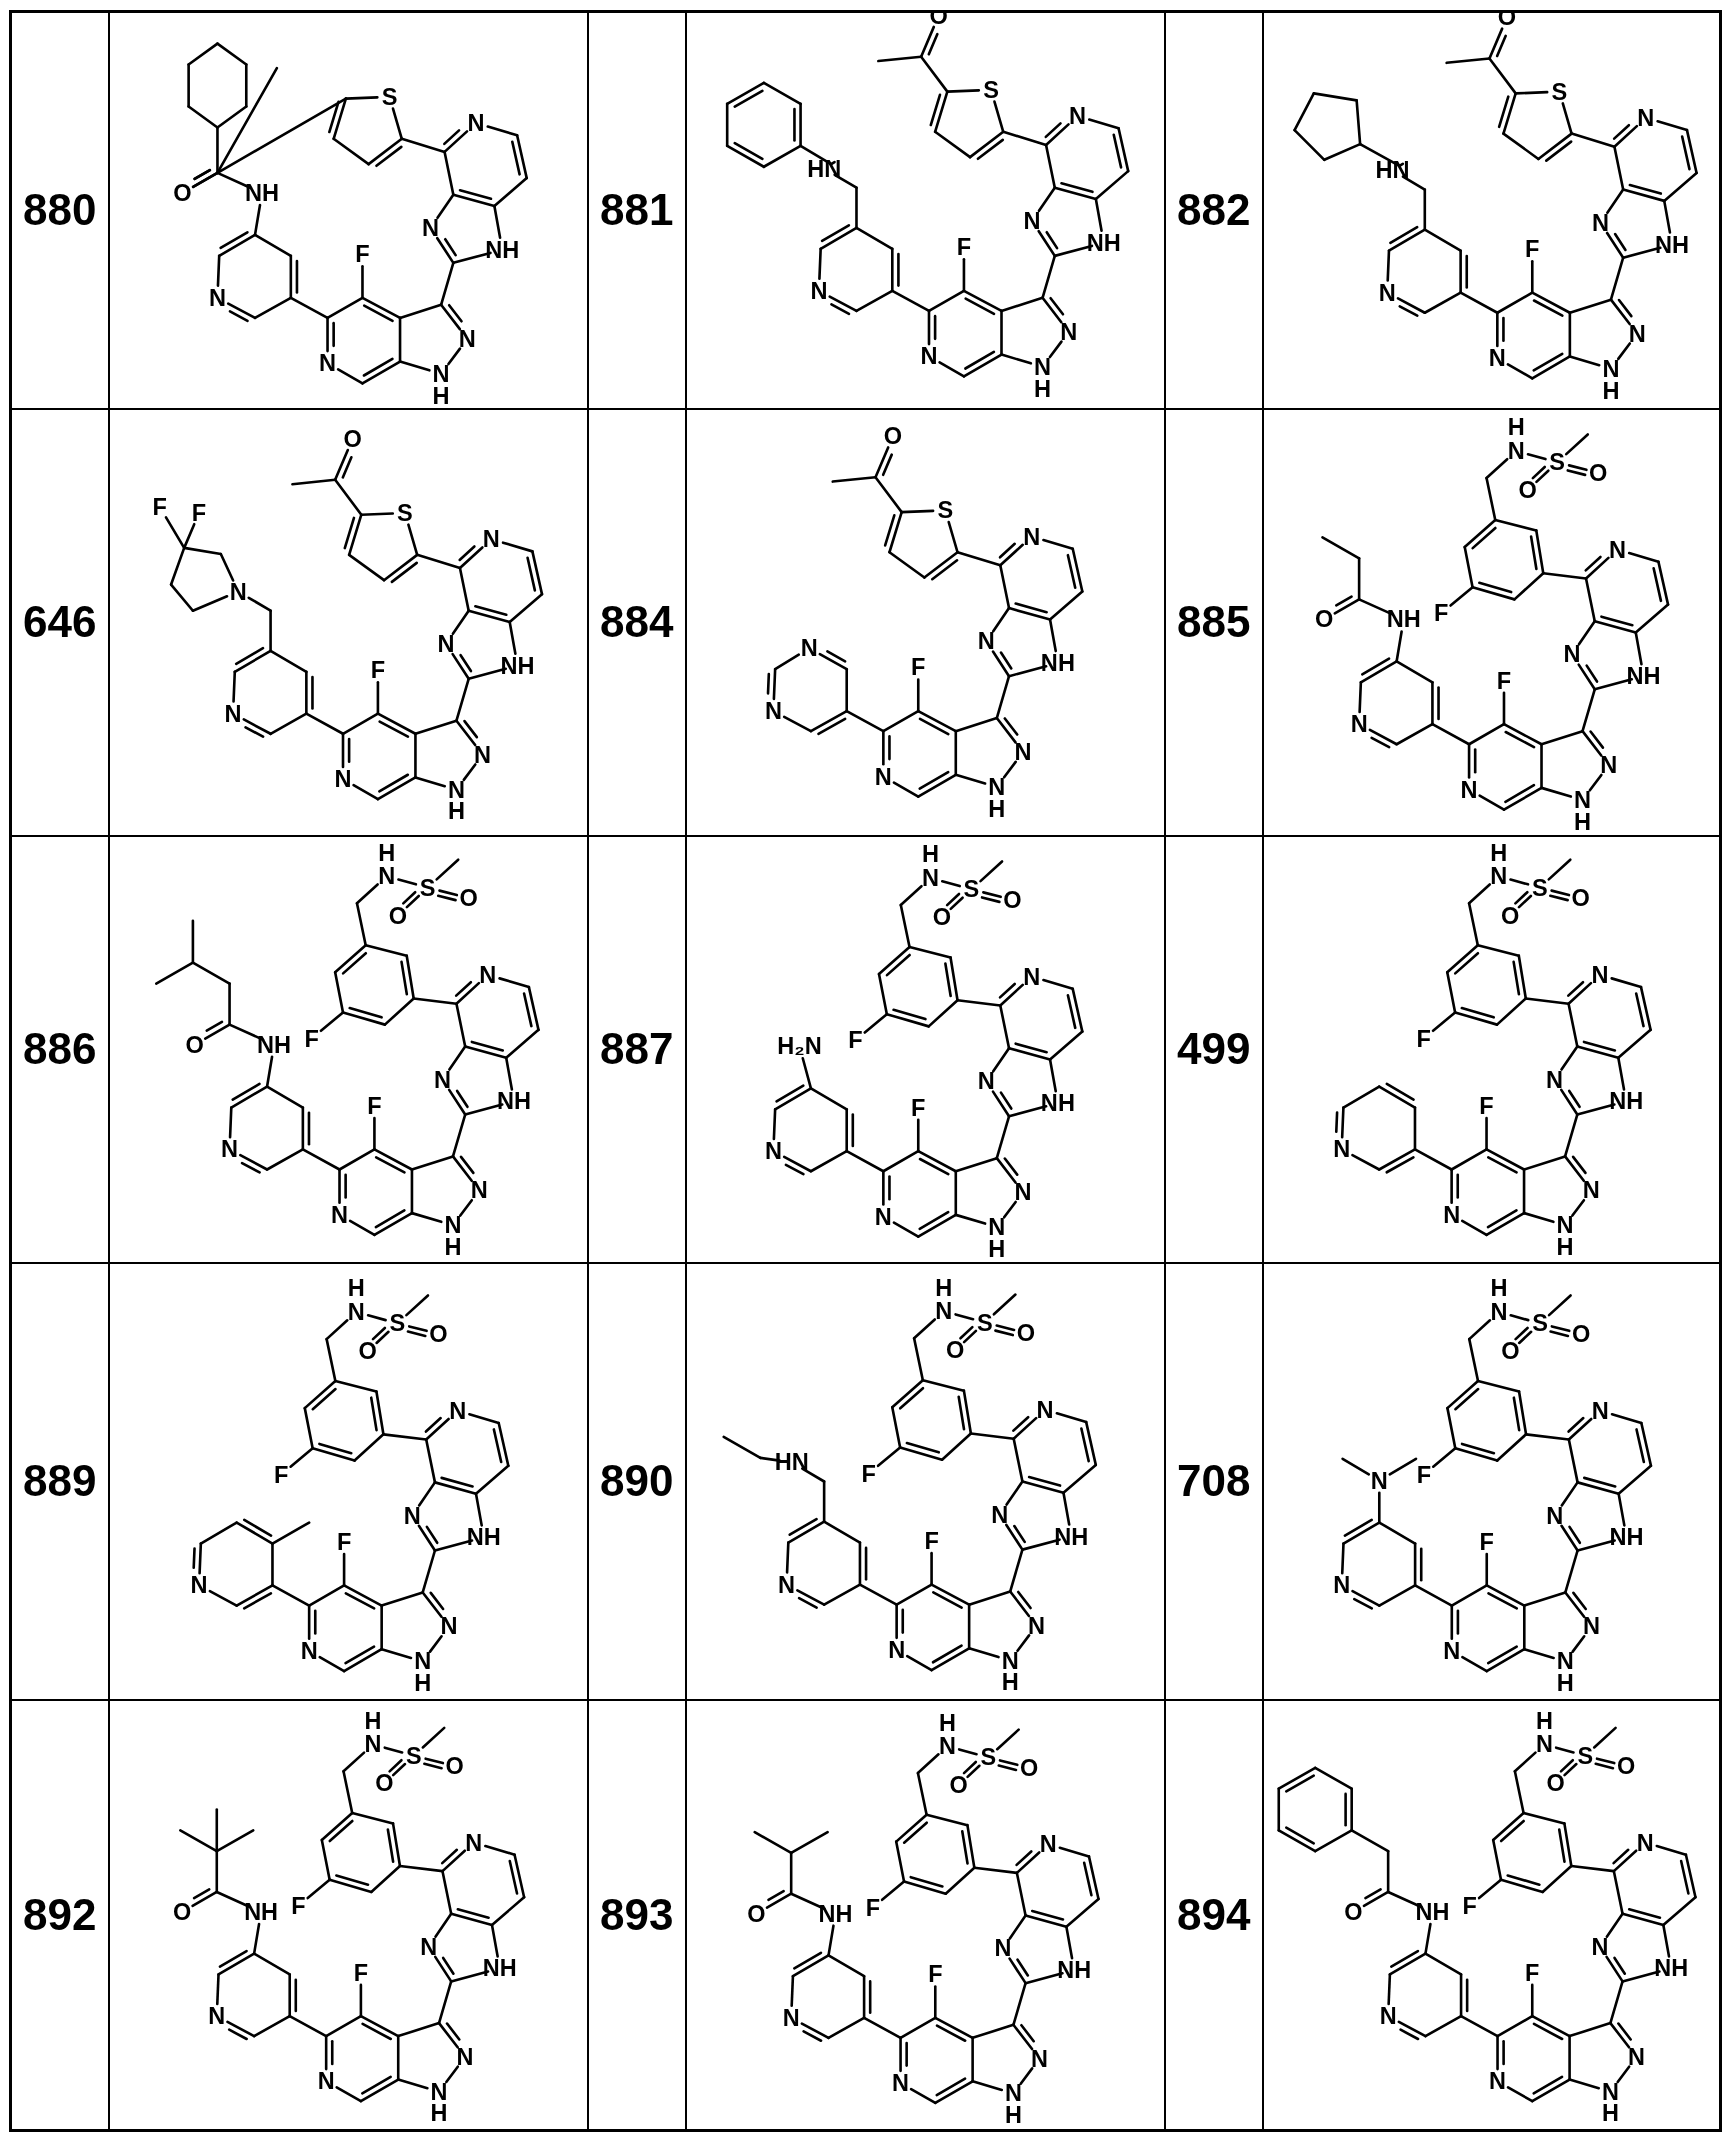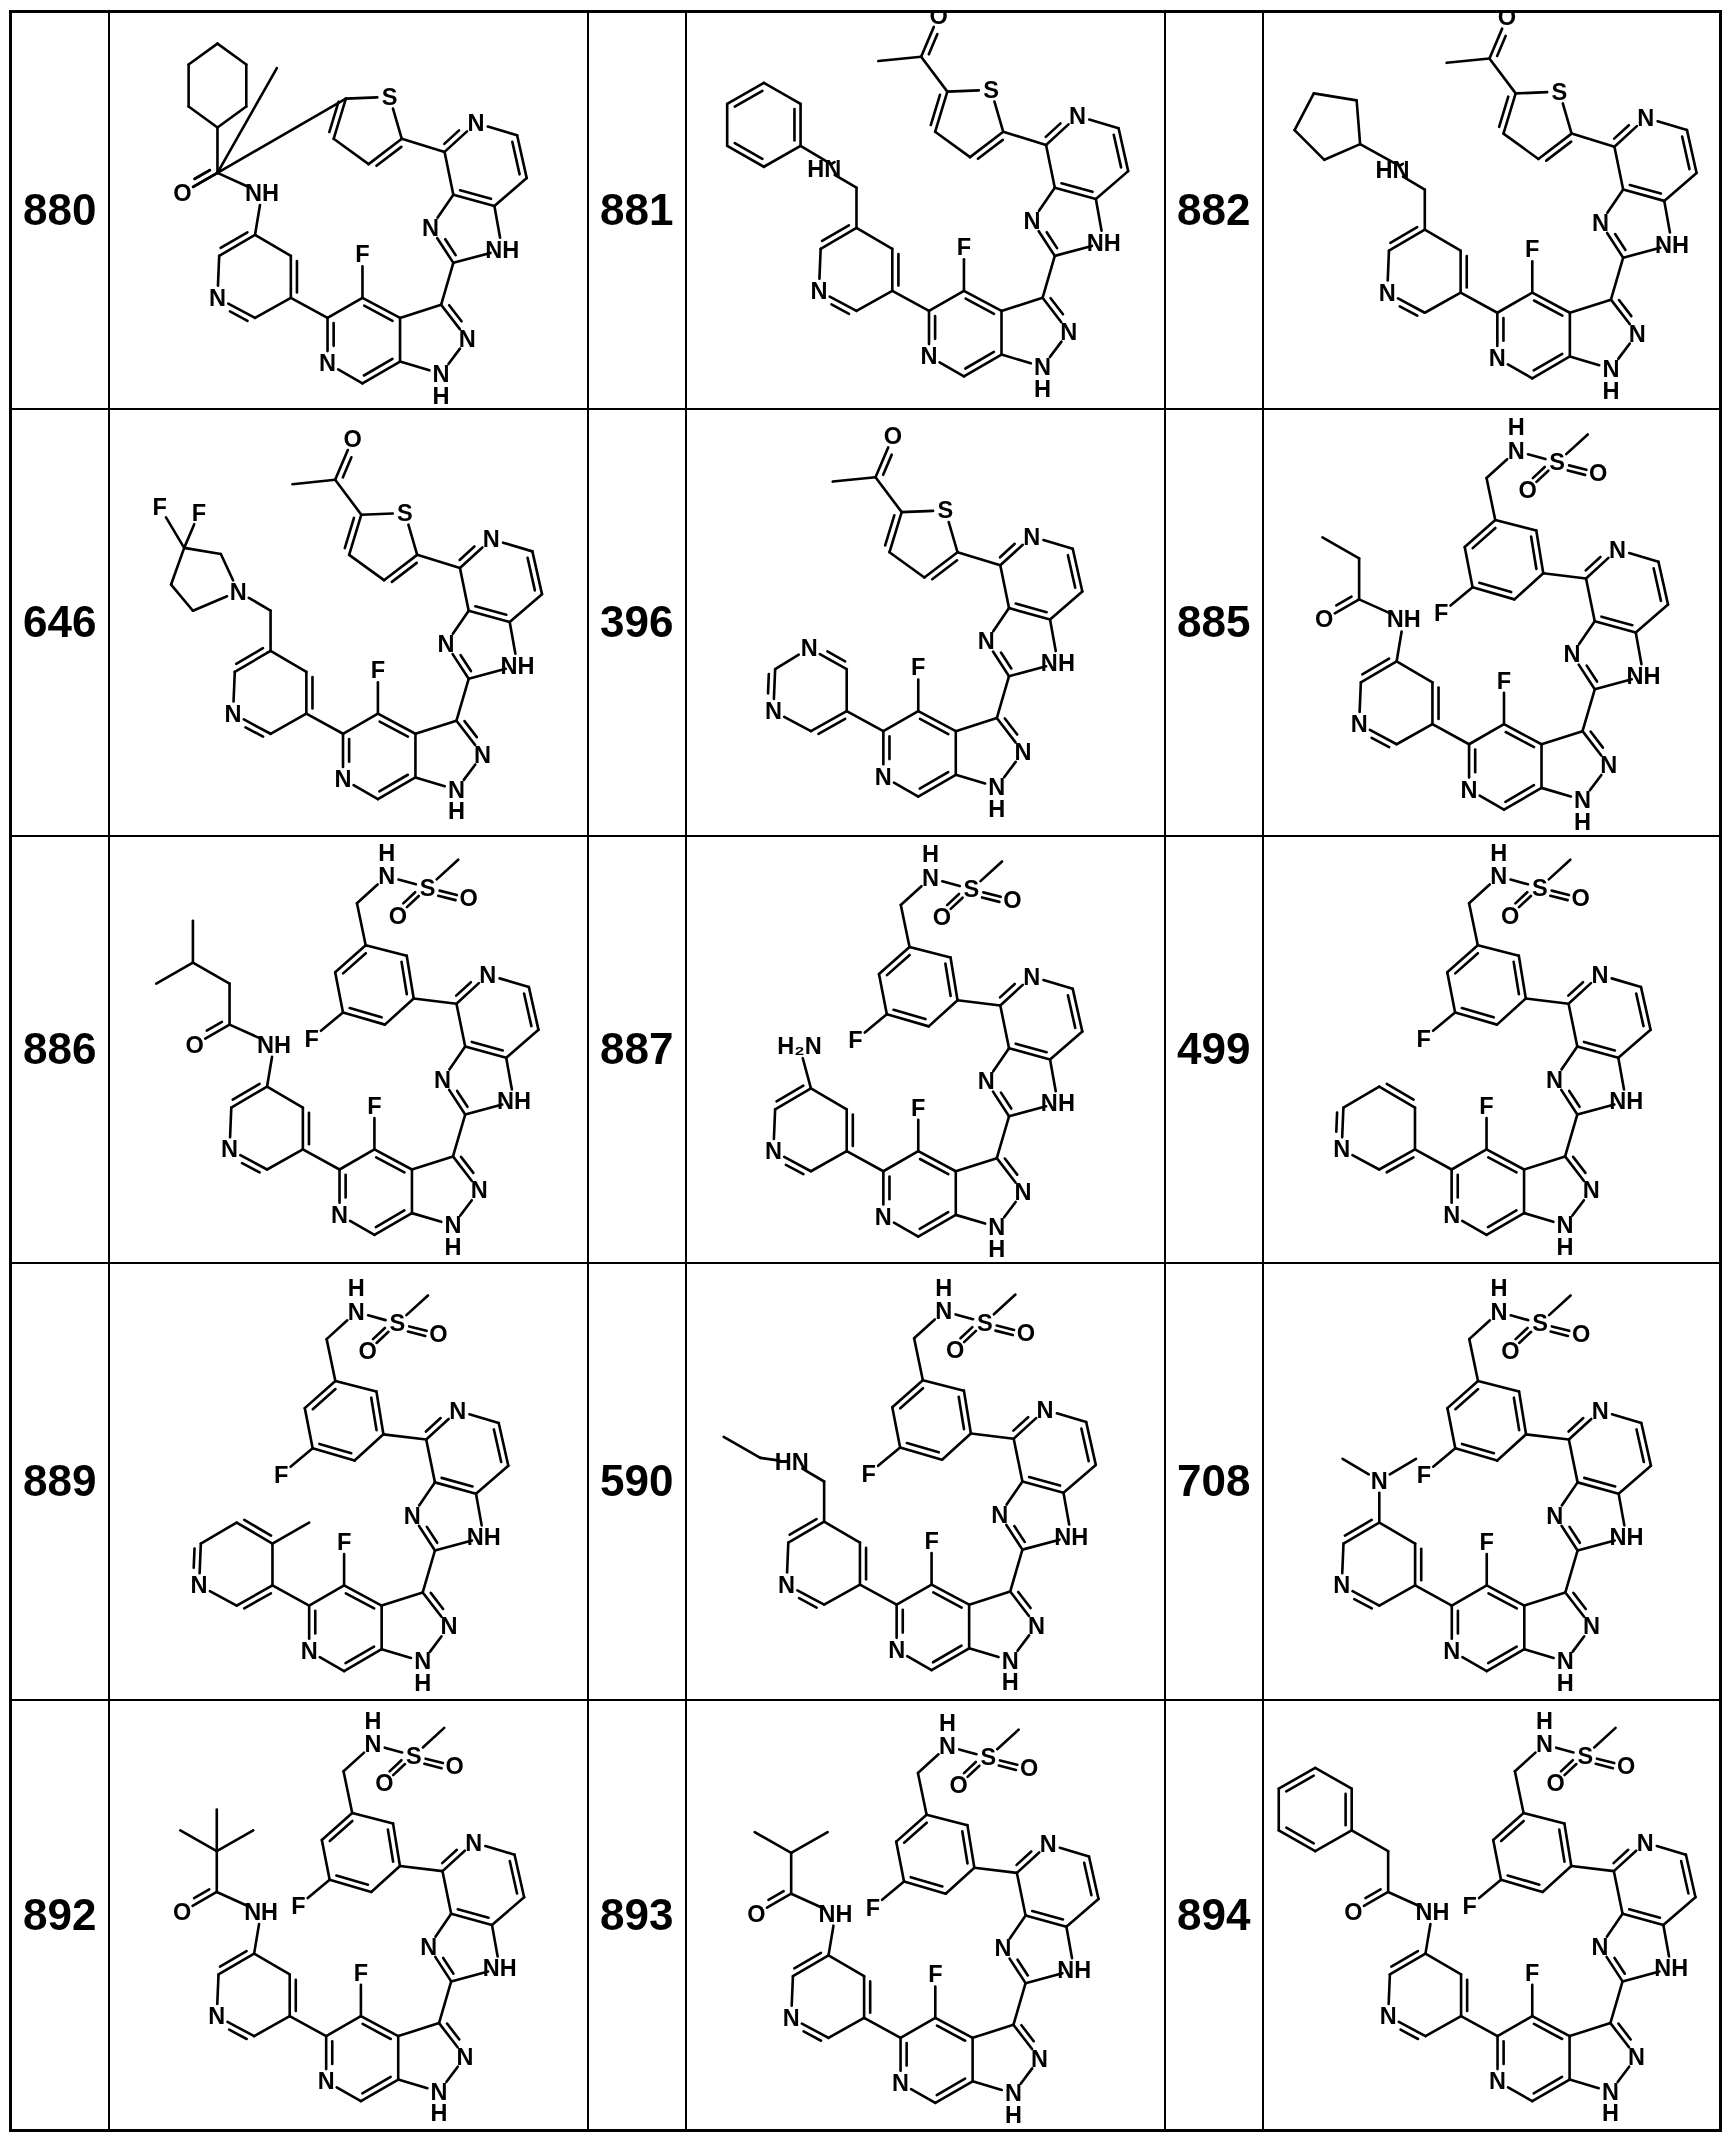--- a/index.html
+++ b/index.html
@@ -339,21 +339,21 @@
           <text x="130" y="-200">N</text>
           <text x="31" y="-230">S</text>
           <text x="-29" y="-315">O</text>
           <text x="-166" y="0">N</text>
           <text x="-160" y="-140">N</text>
           <text x="-250" y="-237">F</text>
           <text x="-205" y="-230">F</text>
         </g>
       </svg>
     </div>
-    <div class="c num">396</div>
+    <div class="c num">884</div>
     <div class="c struct">
       <svg viewBox="0 0 546 487" preserveAspectRatio="xMinYMin meet">
         <g transform="translate(265,345)">
           <line x1="-40" y1="23" x2="0" y2="0"></line>
           <line x1="0" y1="0" x2="43" y2="23"></line>
           <line x1="1.9891420992480255" y1="9.002405995565805" x2="34.40772639603172" y2="26.342578991519876"></line>
           <line x1="43" y1="23" x2="43" y2="73"></line>
           <line x1="43" y1="73" x2="0" y2="98"></line>
           <line x1="34.29461367827312" y1="69.96417243745783" x2="1.6686999184834415" y2="88.93272694896346"></line>
           <line x1="0" y1="98" x2="-27.863311757194506" y2="81.97859573961316"></line>
@@ -836,21 +836,21 @@
           <text x="-72" y="-127">F</text>
           <text x="14" y="-313">N</text>
           <text x="14" y="-340">H</text>
           <text x="61" y="-300">S</text>
           <text x="108" y="-288">O</text>
           <text x="27" y="-268">O</text>
           <text x="-166" y="0">N</text>
         </g>
       </svg>
     </div>
-    <div class="c num">590</div>
+    <div class="c num">890</div>
     <div class="c struct">
       <svg viewBox="0 0 546 498" preserveAspectRatio="xMinYMin meet">
         <g transform="translate(280,367)">
           <line x1="-40" y1="23" x2="0" y2="0"></line>
           <line x1="0" y1="0" x2="43" y2="23"></line>
           <line x1="1.9891420992480255" y1="9.002405995565805" x2="34.40772639603172" y2="26.342578991519876"></line>
           <line x1="43" y1="23" x2="43" y2="73"></line>
           <line x1="43" y1="73" x2="0" y2="98"></line>
           <line x1="34.29461367827312" y1="69.96417243745783" x2="1.6686999184834415" y2="88.93272694896346"></line>
           <line x1="0" y1="98" x2="-27.863311757194506" y2="81.97859573961316"></line>

